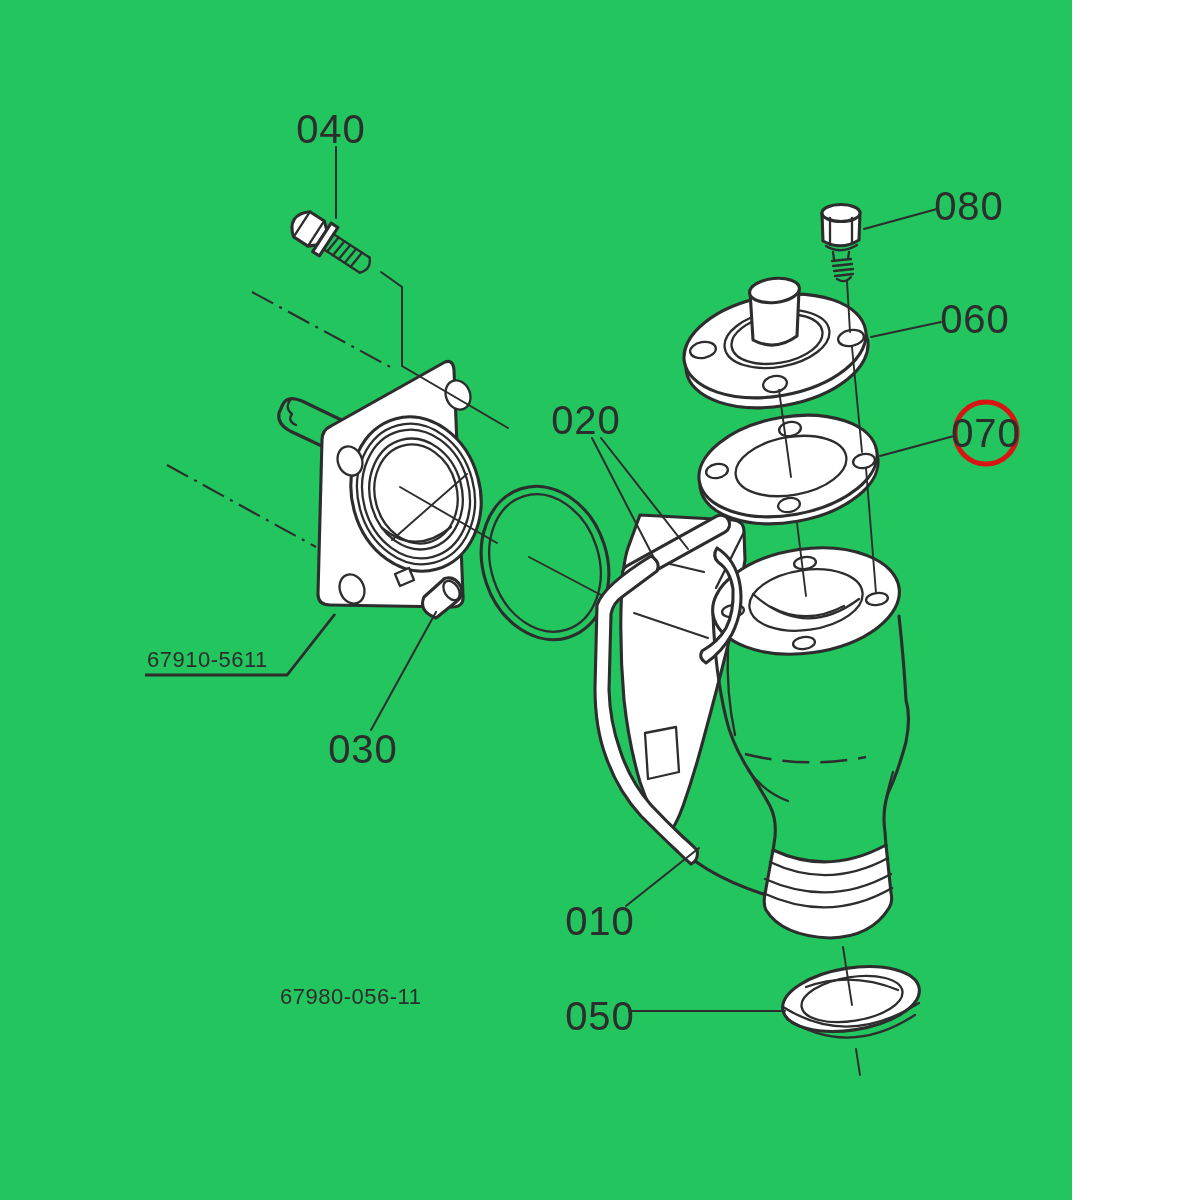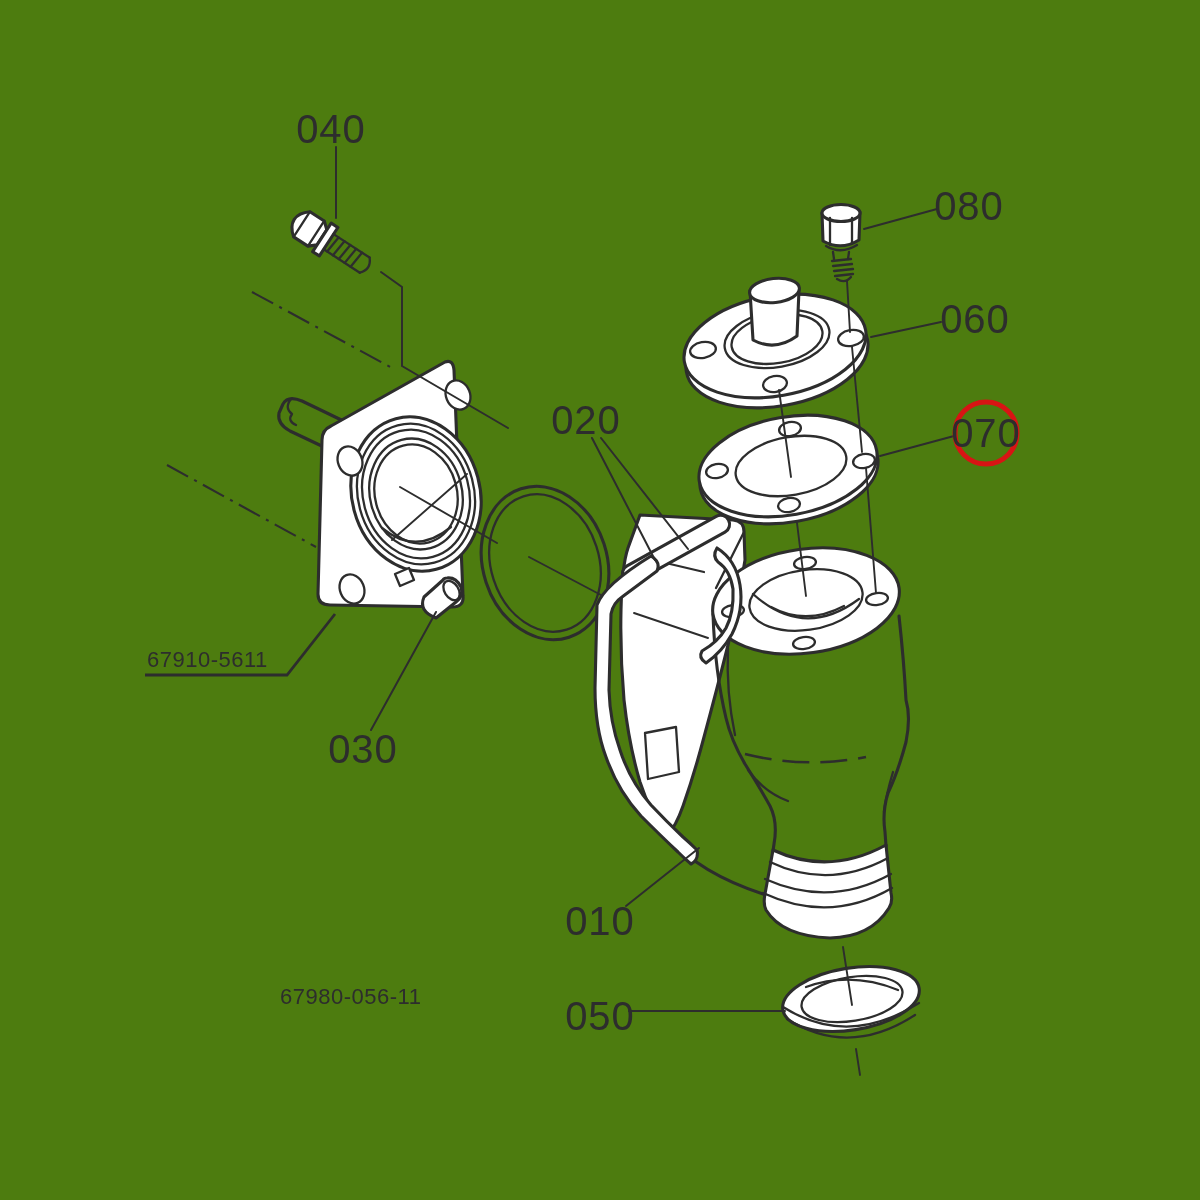--- a/index.html
+++ b/index.html
@@ -1,16 +1,16 @@
 <!DOCTYPE html>
 <html><head>
 <meta charset="utf-8">
 <style>
   html,body{margin:0;padding:0;background:#ffffff;}
-  .stage{width:1200px;height:1200px;position:relative;background:#4d7c0f;overflow:hidden;}
+  .stage{width:1072px;height:1200px;position:relative;background:#22c55e;overflow:hidden;}
   svg{display:block;}
   .callout{font-family:"Liberation Sans",sans-serif;font-size:40px;fill:#2d2d2d;text-anchor:middle;letter-spacing:1px;}
   .partcode{font-family:"Liberation Sans",sans-serif;font-size:22px;fill:#2d2d2d;letter-spacing:0.5px;}
   .outline{stroke:#2d2d2d;stroke-width:3.1;fill:none;stroke-linecap:round;stroke-linejoin:round;}
   .outline-f{stroke:#2d2d2d;stroke-width:3.1;fill:#ffffff;stroke-linecap:round;stroke-linejoin:round;}
   .detail{stroke:#2d2d2d;stroke-width:2.3;fill:none;stroke-linecap:round;stroke-linejoin:round;}
   .detail-f{stroke:#2d2d2d;stroke-width:2.3;fill:#ffffff;stroke-linecap:round;stroke-linejoin:round;}
   .leader{stroke:#2d2d2d;stroke-width:2;fill:none;stroke-linecap:round;}
   .axis{stroke:#2d2d2d;stroke-width:1.9;fill:none;stroke-linecap:round;}
   .dashdot{stroke:#2d2d2d;stroke-width:2.1;fill:none;stroke-dasharray:24 7 3 7;}

